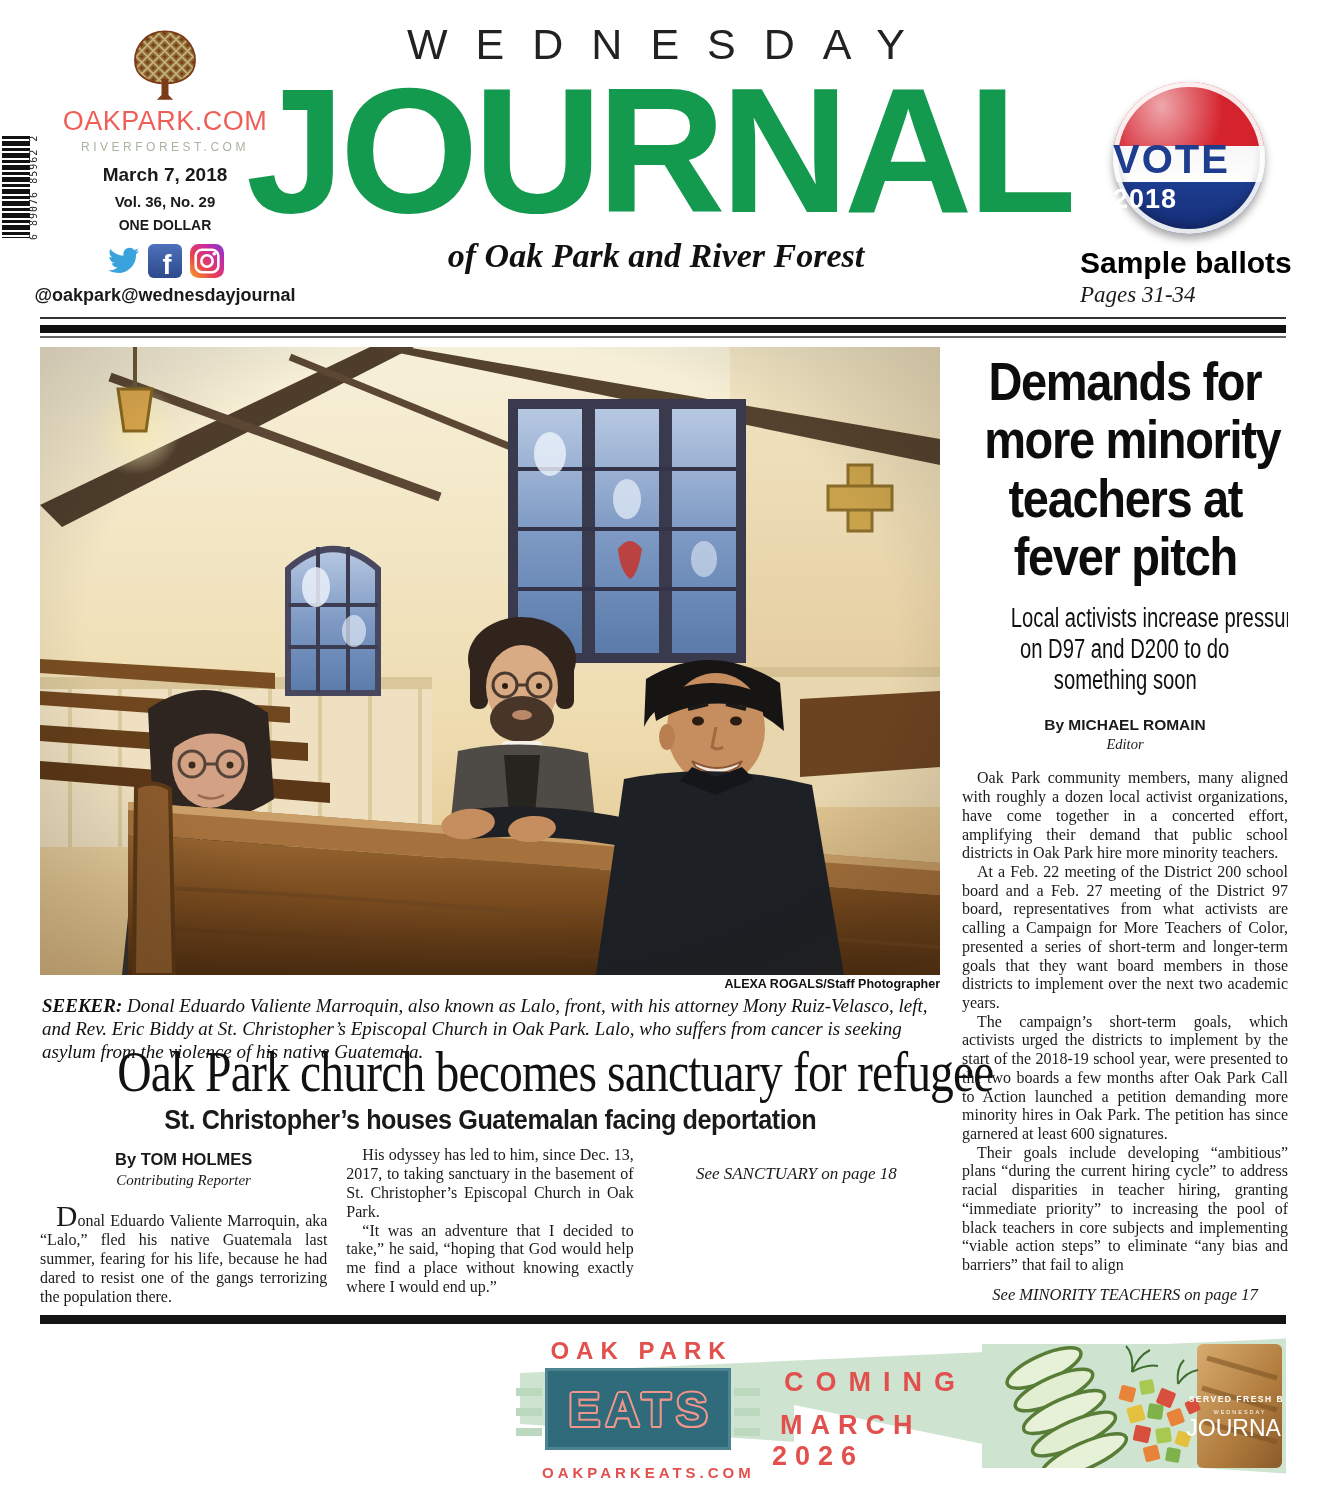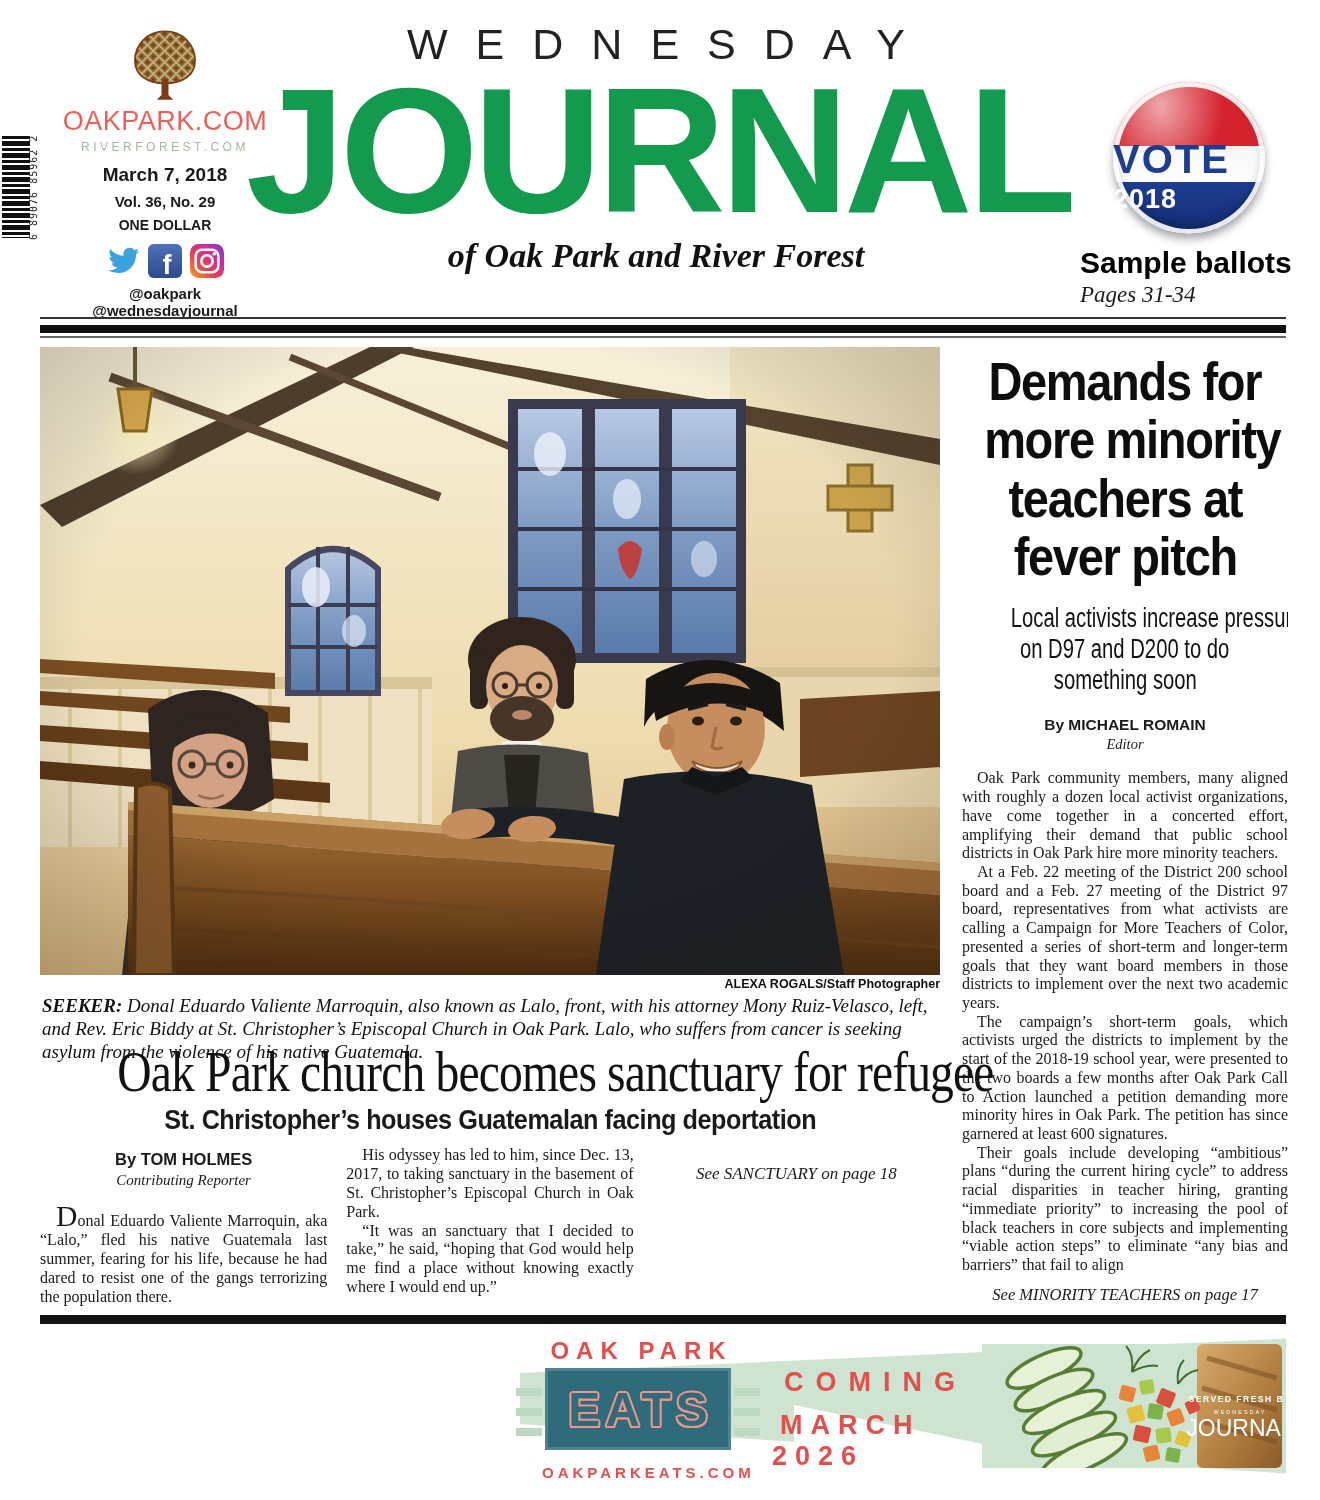--- a/index.html
+++ b/index.html
@@ -25,21 +25,21 @@
   .header-left { position:absolute; left:56px; top:28px; width:218px; text-align:center;
                  font-family:"Liberation Sans", sans-serif; }
   .tree-svg { width:70px; height:74px; }
   .site { color:#ee5f58; font-size:27px; letter-spacing:.5px; margin-top:0px; }
   .site2 { color:#a9b5a0; font-size:12px; letter-spacing:3.5px; margin-top:3px; }
   .pubdate { font-weight:bold; font-size:19px; margin-top:10px; }
   .vol { font-weight:bold; font-size:15px; margin-top:7px; }
   .price { font-weight:bold; font-size:14px; margin-top:7px; }
   .social { margin-top:11px; display:flex; justify-content:center; gap:8px; align-items:center; }
   .social svg { width:34px; height:34px; display:block; }
-  .handles { font-weight:bold; font-size:15px; margin-top:7px; display:flex; justify-content:center;flex-direction:column; }
+  .handles { font-weight:bold; font-size:18px; margin-top:7px; display:flex; justify-content:center; }
   
   .masthead { position:absolute; left:246px; top:20px; width:820px; text-align:center; }
   .weekday { font-family:"Liberation Sans", sans-serif; font-size:43px; letter-spacing:28px;
              text-indent:28px; color:#222; font-weight:normal; }
   .journal { color:#149a4e; font-family:"Liberation Sans", sans-serif; font-weight:bold;
              font-size:178px; line-height:.92; letter-spacing:-5px; margin-top:0; }
   .tagline { font-style:italic; font-weight:bold; font-size:34px; margin-top:4px; color:#111; }
   
   .header-right { position:absolute; left:1080px; top:82px; width:218px; text-align:left; }
   .badge { position:relative; width:152px; height:152px; margin:0 auto; border-radius:50%;
@@ -389,21 +389,21 @@
   </div>
 
   <div class="columns">
     <div class="col">
       <div class="byline">By TOM HOLMES</div>
       <div class="byline-title">Contributing Reporter</div>
       <p class="para lead-para">Donal Eduardo Valiente Marroquin, aka “Lalo,” fled his native Guatemala last summer, fearing for his life, because he had dared to resist one of the gangs terrorizing the population there.</p>
     </div>
     <div class="col">
       <p class="para">His odyssey has led to him, since Dec. 13, 2017, to taking sanctuary in the basement of St. Christopher’s Episcopal Church in Oak Park.</p>
-      <p class="para">“It was an sanctuary that I decided to take,” he said, “hoping that God would help me find a place without knowing exactly where I would end up.”</p>
+      <p class="para">“It was an adventure that I decided to take,” he said, “hoping that God would help me find a place without knowing exactly where I would end up.”</p>
     </div>
     <div class="col">
       <p class="jump">See SANCTUARY on page 18</p>
     </div>
   </div>
 
   <div class="sidebar">
     <div class="sb-headline">
       <div><span>Demands for</span></div>
       <div><span>more minority</span></div>

